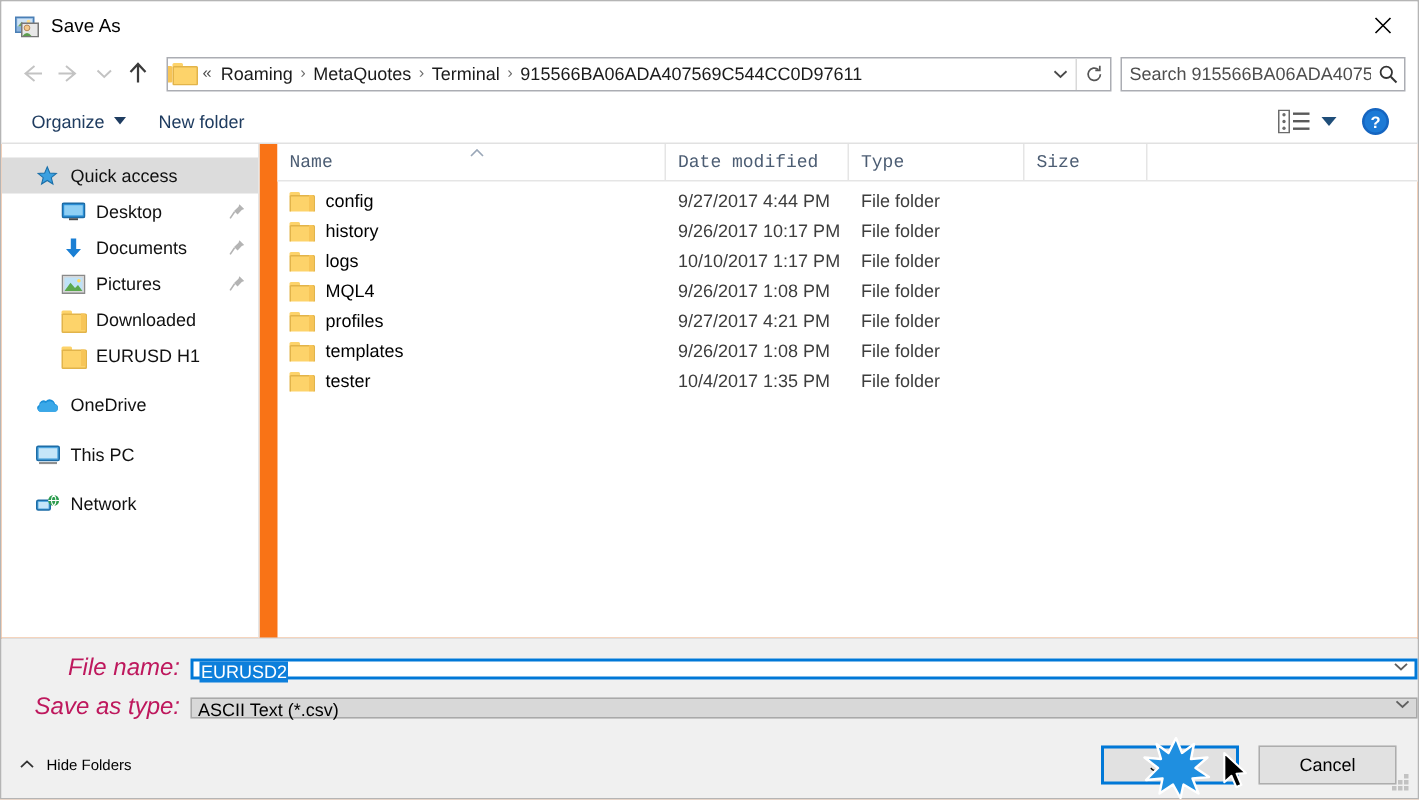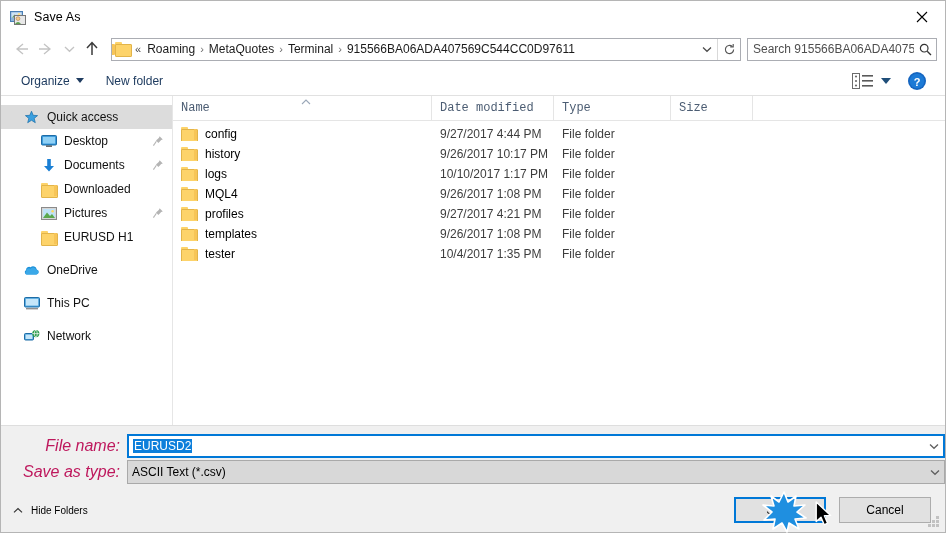--- a/index.html
+++ b/index.html
@@ -181,20 +181,21 @@
   }
   .help-icon { width: 20px; height: 20px; margin-right: 8px; }
 
   
   .body {
     flex: 1 1 auto;
     display: flex;
     background: #f97316;
     min-height: 0;
     border-bottom: 1px solid #dedede;
+    gap: 12px;
   }
   .sidebar {
     width: 172px;
     flex: 0 0 172px;
     background: #fff;
     border-right: 1px solid #e6e6e6;
     padding-top: 9px;
     overflow: hidden;
   }
   .nav-item {
@@ -293,21 +294,21 @@
   }
   .rows { flex: 1 1 auto; overflow: hidden; padding-top: 3px; }
   .row {
     height: 20px;
     display: flex;
     align-items: center;
     font-size: 12px;
   }
   .cell-name {
     width: 259px; flex: 0 0 259px;
-    display: flex; align-items: flex-start;
+    display: flex; align-items: center;
     padding-left: 8px;
     color: #000;
     white-space: nowrap; overflow: hidden;
   }
   .cell-name .folder { margin-right: 8px; flex: 0 0 16px; }
   .cell-date {
     width: 122px; flex: 0 0 122px;
     color: #3d3d3d;
     padding-left: 8px;
     white-space: nowrap;
@@ -336,24 +337,24 @@
   .formlabel {
     width: 126px;
     flex: 0 0 126px;
     text-align: right;
     padding-right: 7px;
     font-size: 16px;
     color: #be185d;
     font-style: italic;
   }
   .combo {
-    height: 24px;
+    height: 14px;
     flex: 1 1 auto;
     display: flex;
-    align-items: center;
+    align-items: flex-start;
     background: #fff;
     border: 1px solid #7a7a7a;
     position: relative;
   }
   .combo.focused { border: 2px solid #0078d7; }
   .combo.disabledbg { background: #d8d8d8; border: 1px solid #a9a9a9; }
   .combo-text {
     flex: 1 1 auto;
     padding-left: 4px;
     font-size: 12px;
@@ -585,43 +586,43 @@
         <span class="pin">
           <svg width="12" height="12" viewBox="0 0 12 12">
             <path d="M7.6 1.2 L10.8 4.4 L9.2 5 L6.4 8 L4 5.6 L7 2.8 Z" fill="#9b9b9b"></path>
             <path d="M4.4 6.2 L1.4 10.6" stroke="#9b9b9b" stroke-width="1.1"></path>
           </svg>
         </span>
       </div>
 
       <div class="nav-item lvl1">
         <span class="ico">
-            <span class="folder">
-              <span class="fl-flap"></span>
-            </span>
-          </span>
-        <span>Downloaded</span>
-      </div>
-
-      <div class="nav-item lvl1">
-        <span class="ico">
           <svg width="16" height="13" viewBox="0 0 16 13">
             <rect x="0.5" y="0.5" width="15" height="12" fill="#d6d6d6" stroke="#8a8a8a"></rect>
             <rect x="2" y="2" width="12" height="9" fill="#bfe2f7"></rect>
             <path d="M2 11 L6 5.5 L9 9 L11 7 L14 11 Z" fill="#5ba84d"></path>
             <circle cx="11.6" cy="4.2" r="1.2" fill="#ffd95e"></circle>
           </svg>
         </span>
         <span>Pictures</span>
         <span class="pin">
           <svg width="12" height="12" viewBox="0 0 12 12">
             <path d="M7.6 1.2 L10.8 4.4 L9.2 5 L6.4 8 L4 5.6 L7 2.8 Z" fill="#9b9b9b"></path>
             <path d="M4.4 6.2 L1.4 10.6" stroke="#9b9b9b" stroke-width="1.1"></path>
           </svg>
         </span>
+      </div>
+
+      <div class="nav-item lvl1">
+        <span class="ico">
+            <span class="folder">
+              <span class="fl-flap"></span>
+            </span>
+          </span>
+        <span>Downloaded</span>
       </div>
       <div class="nav-item lvl1">
         <span class="ico">
             <span class="folder">
               <span class="fl-flap"></span>
             </span>
           </span>
         <span>EURUSD H1</span>
       </div>
 

